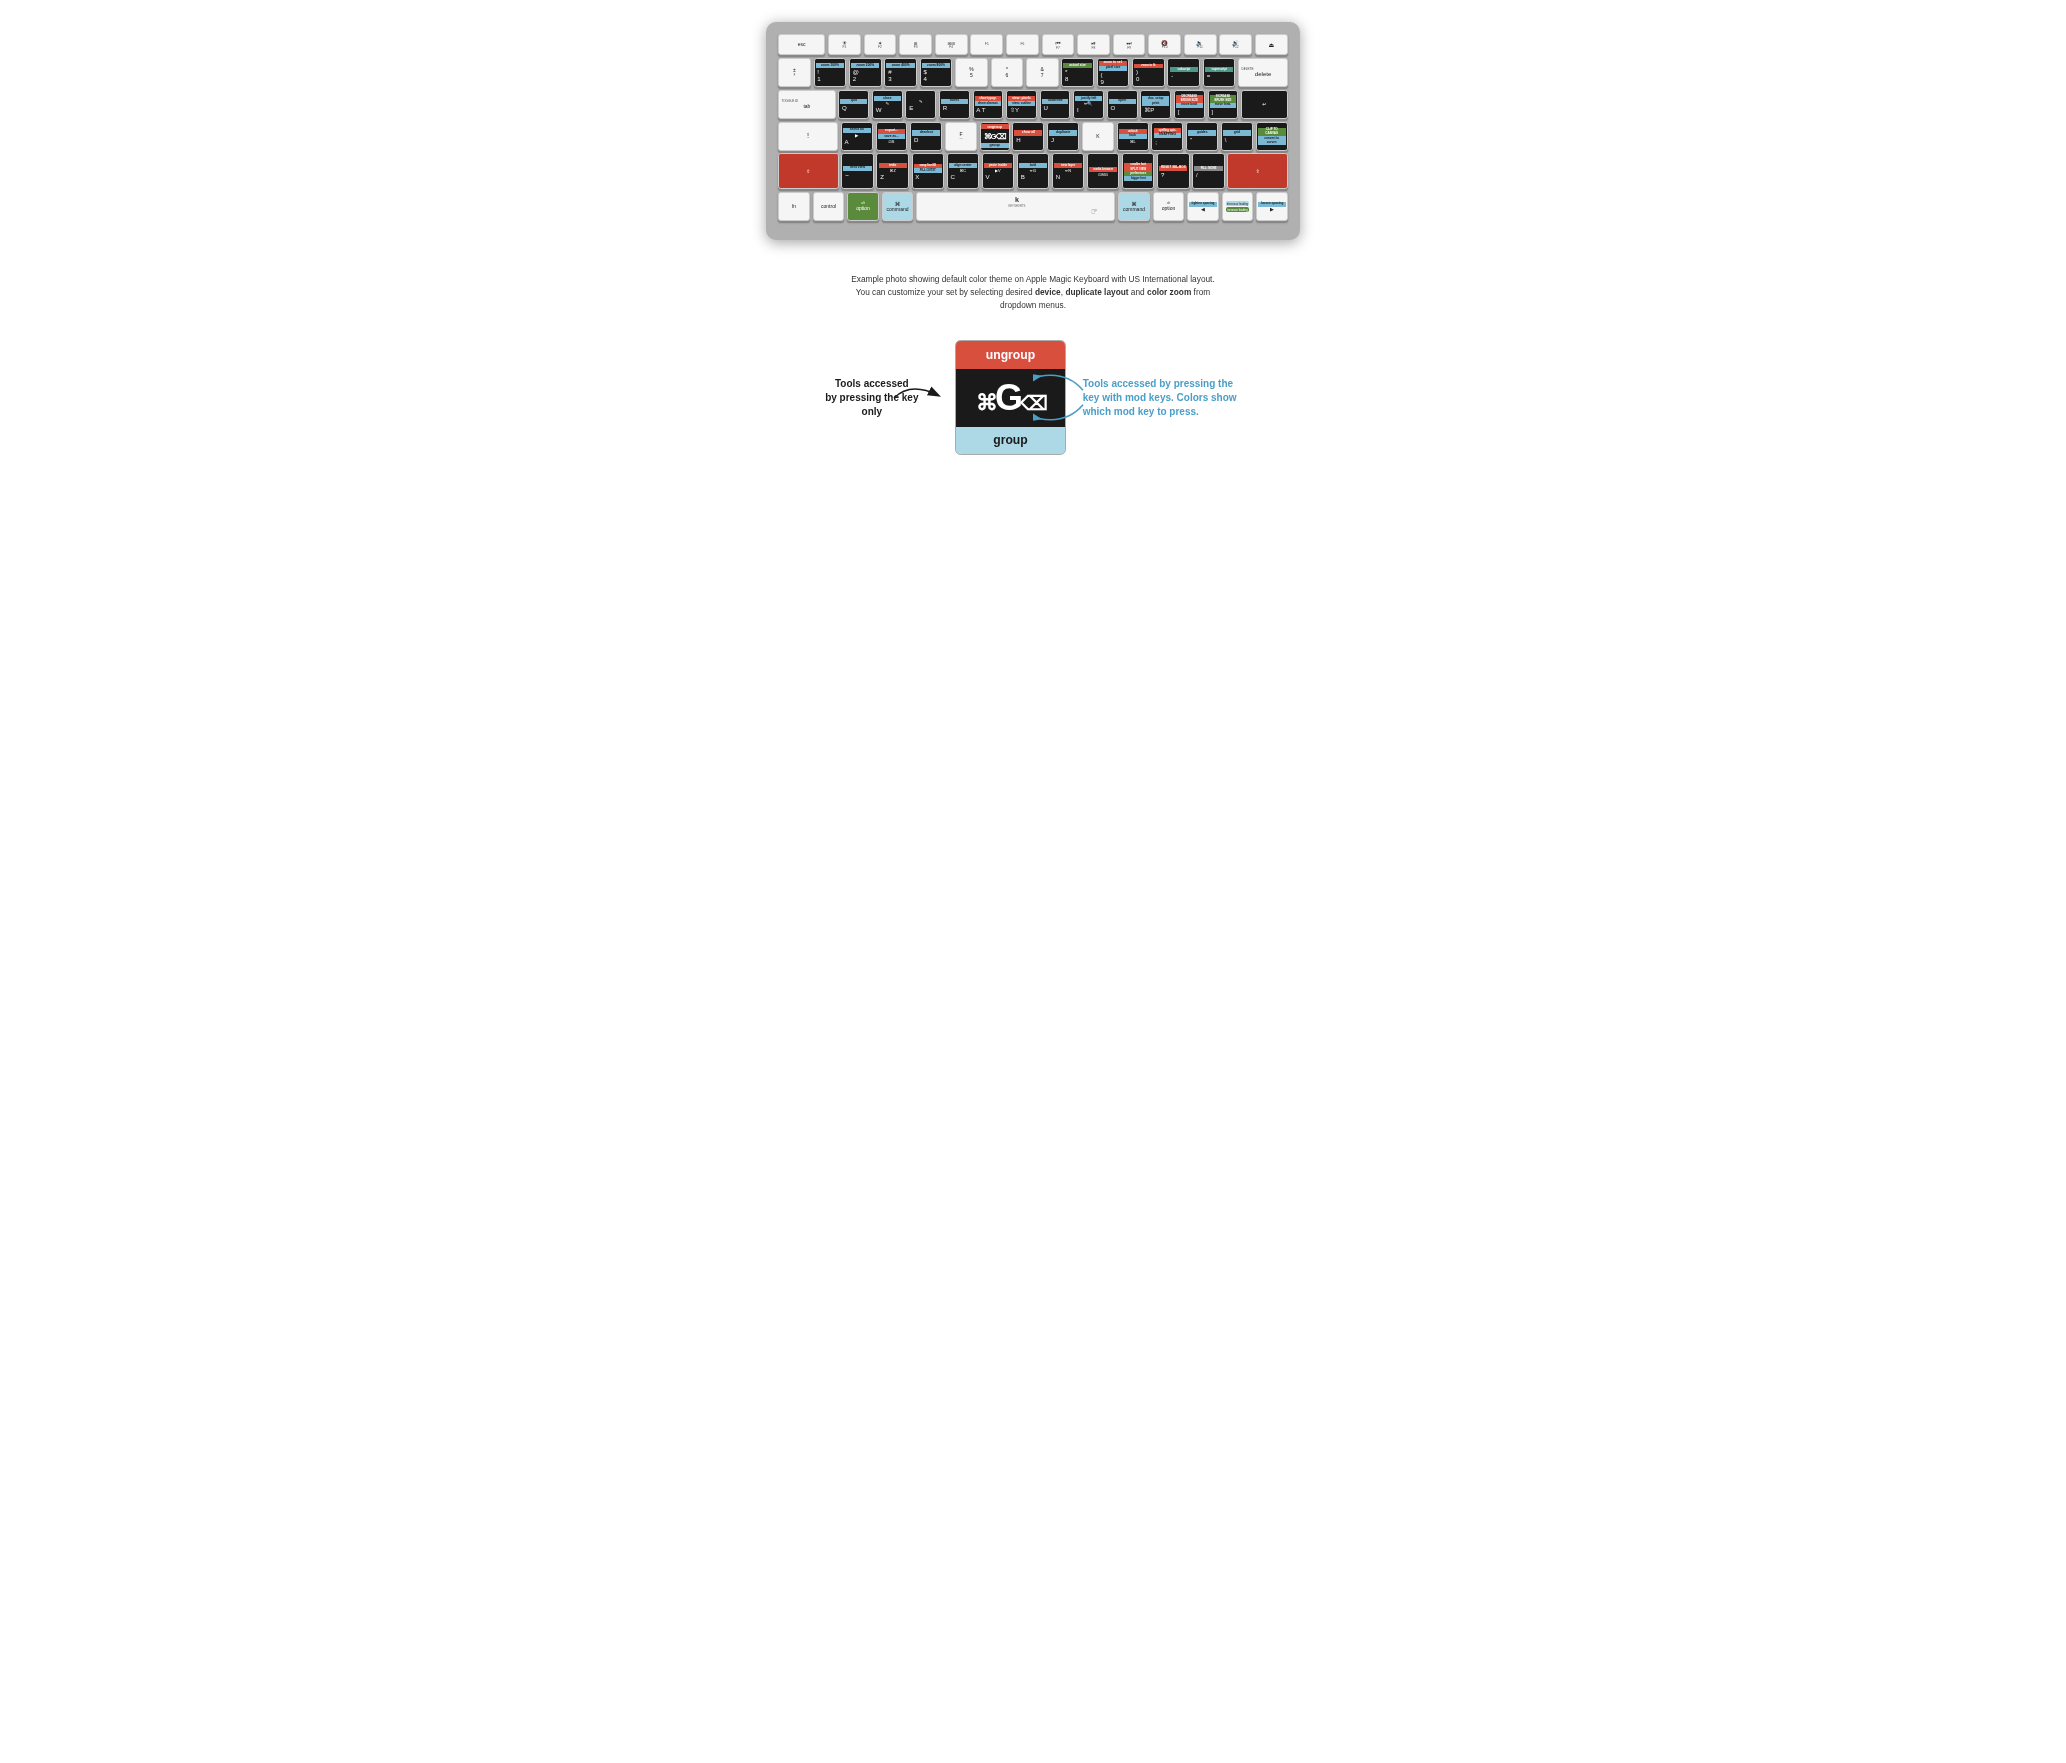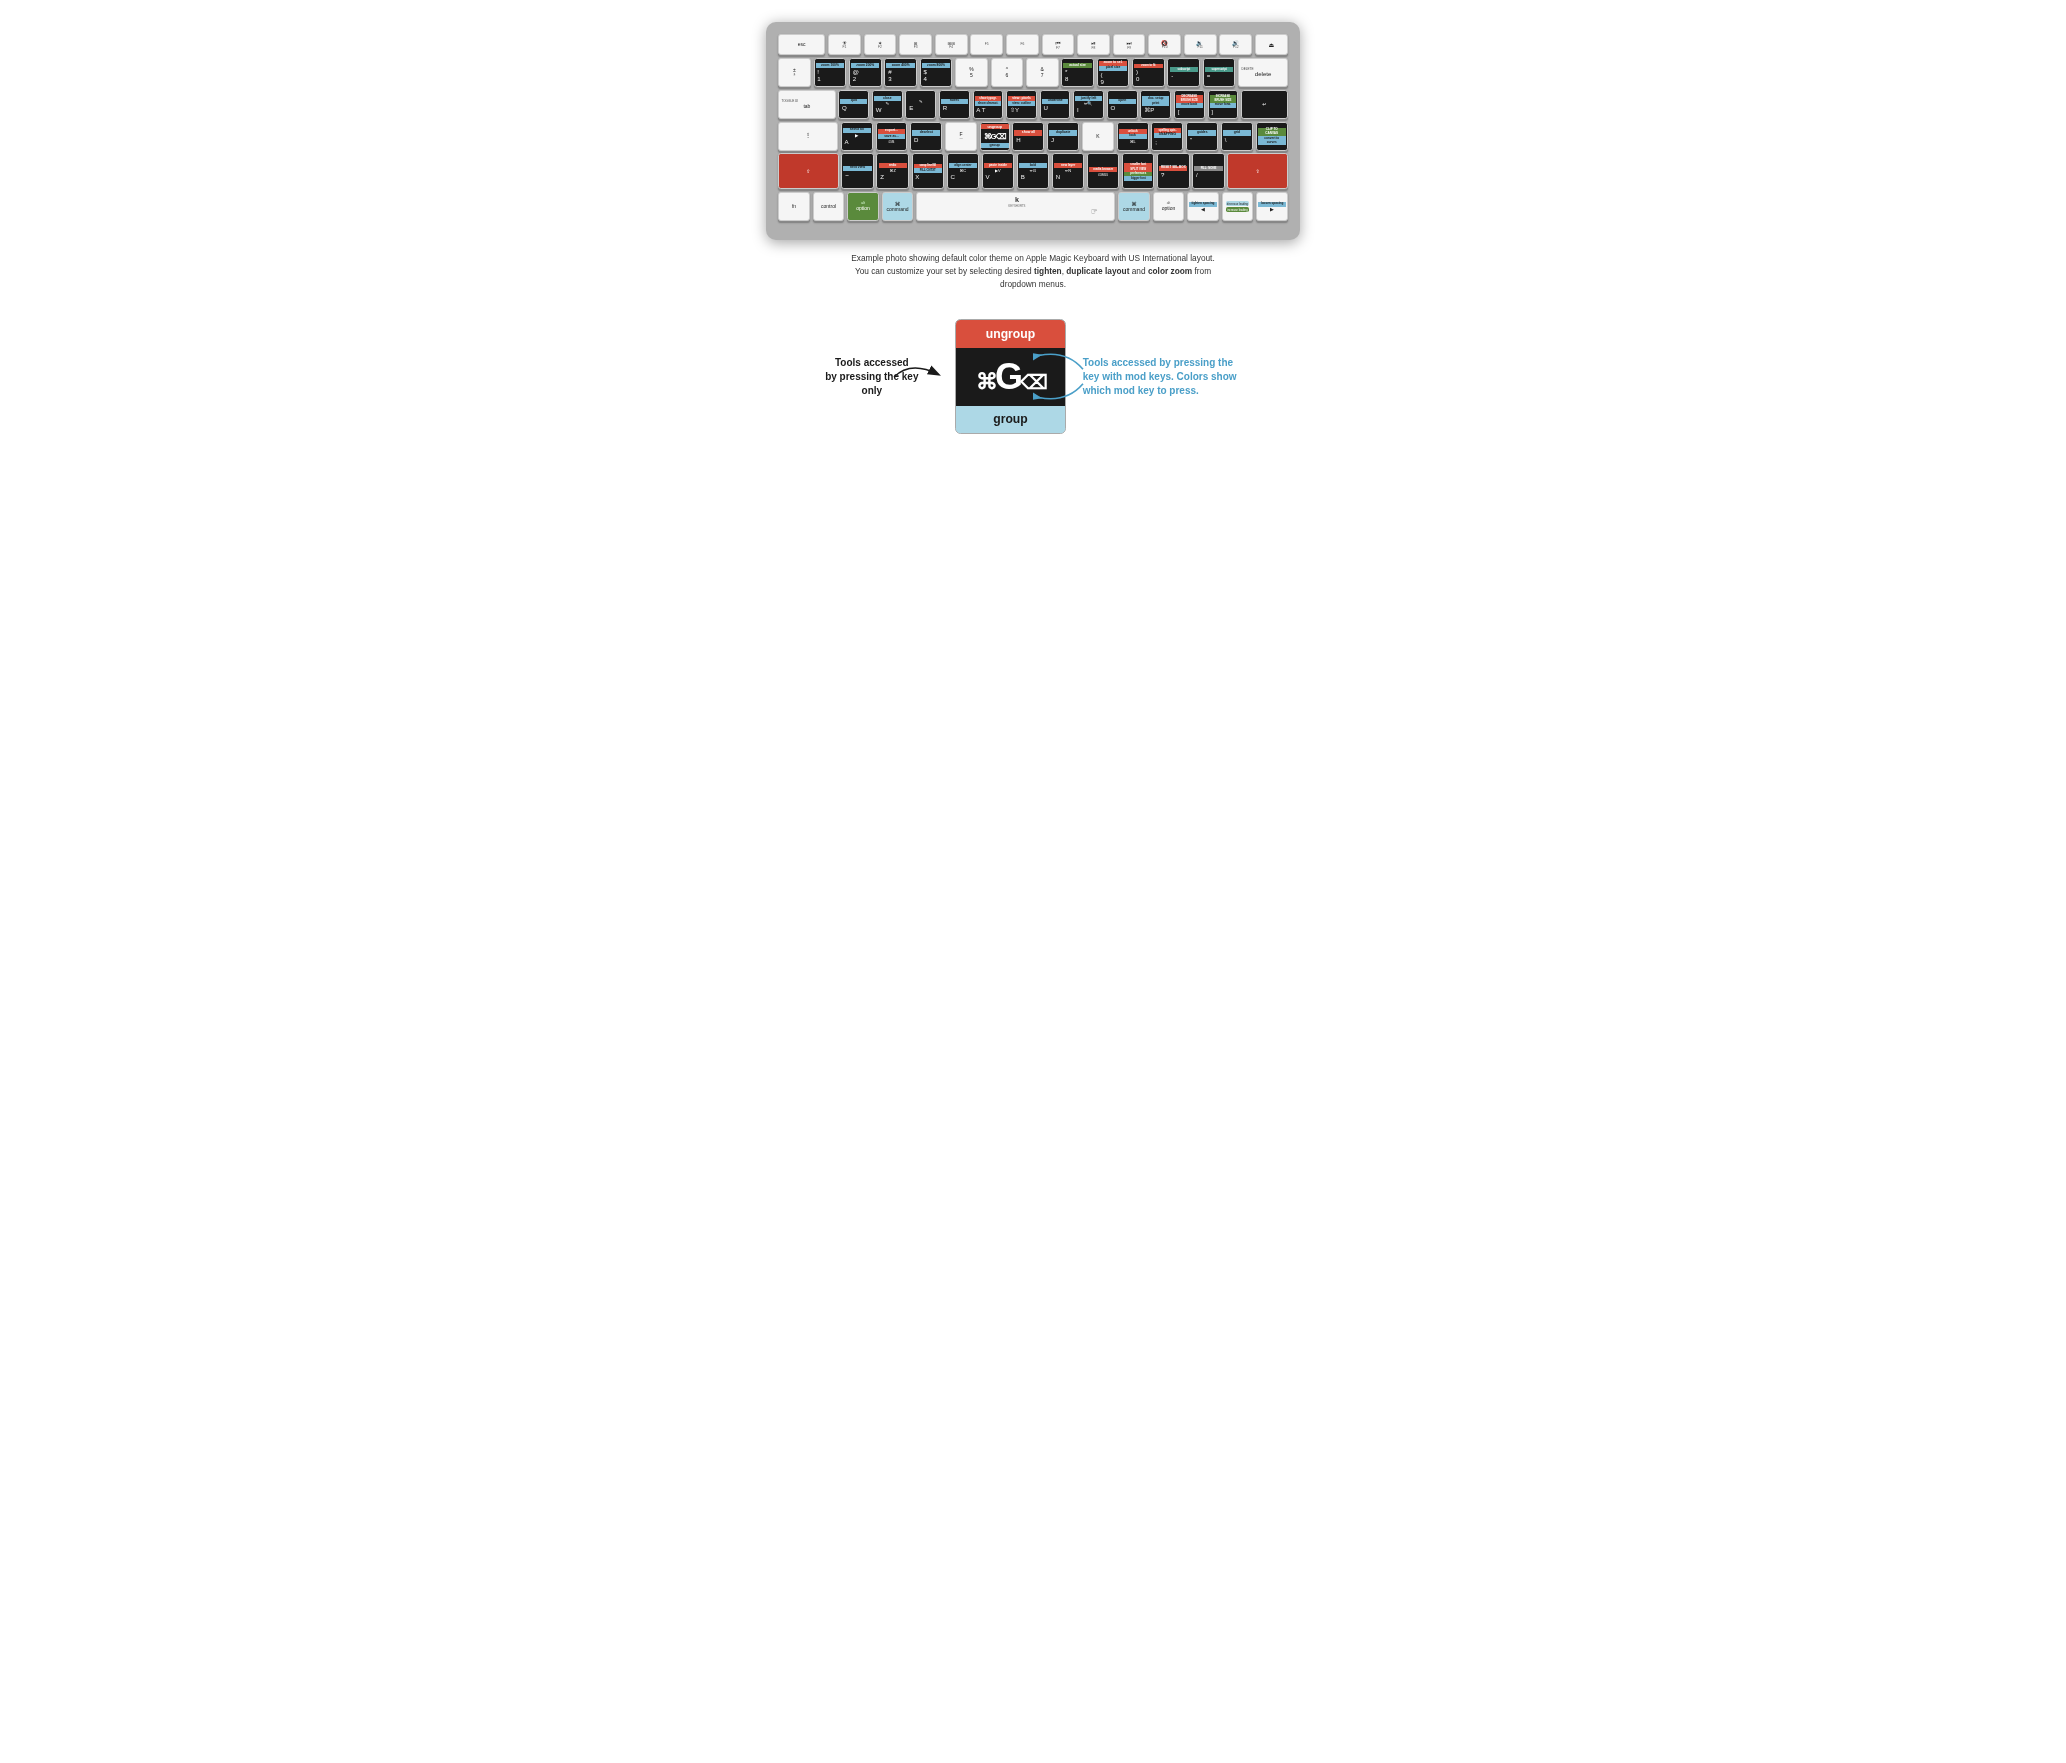--- a/index.html
+++ b/index.html
@@ -98,21 +98,21 @@
       font-size: 5.6px;
     }
 
     
     .key.red-key { background: #c0392b; color: #fff; }
     .key.alt-key { background: #5a8a3c; color: #fff; }
     .key.cmd-key { background: #add8e6; color: #1a1a1a; }
 
     
     .description {
-      margin-top: 12px;
+      margin-top: 33px;
       text-align: center;
       font-size: 8.3px;
       color: #333;
       line-height: 1.6;
       max-width: 389px;
     }
 
     .description strong { font-weight: 700; }
 
     
@@ -564,21 +564,21 @@
     </div>
   </div>
 
 </div>
 
 <div class="description">
   <p>
     <span>Example photo showing default color theme on Apple Magic Keyboard with US International layout.</span>
   </p>
   <p>
-    <span>You can customize your set by selecting desired </span><strong>tighten</strong><span>, </span><strong>duplicate layout</strong><span> and </span><strong>color zoom</strong><span> from dropdown menus.</span>
+    <span>You can customize your set by selecting desired </span><strong>device</strong><span>, </span><strong>duplicate layout</strong><span> and </span><strong>color zoom</strong><span> from dropdown menus.</span>
   </p>
 </div>
 
 <div class="legend-section">
 
   <div style="position:relative; width:133px; display:flex; flex-direction:column; align-items:center; justify-content:center;">
     <div class="legend-left-label">
       <span>Tools accessed</span><br>
       <span>by pressing the key only</span>
     </div>

